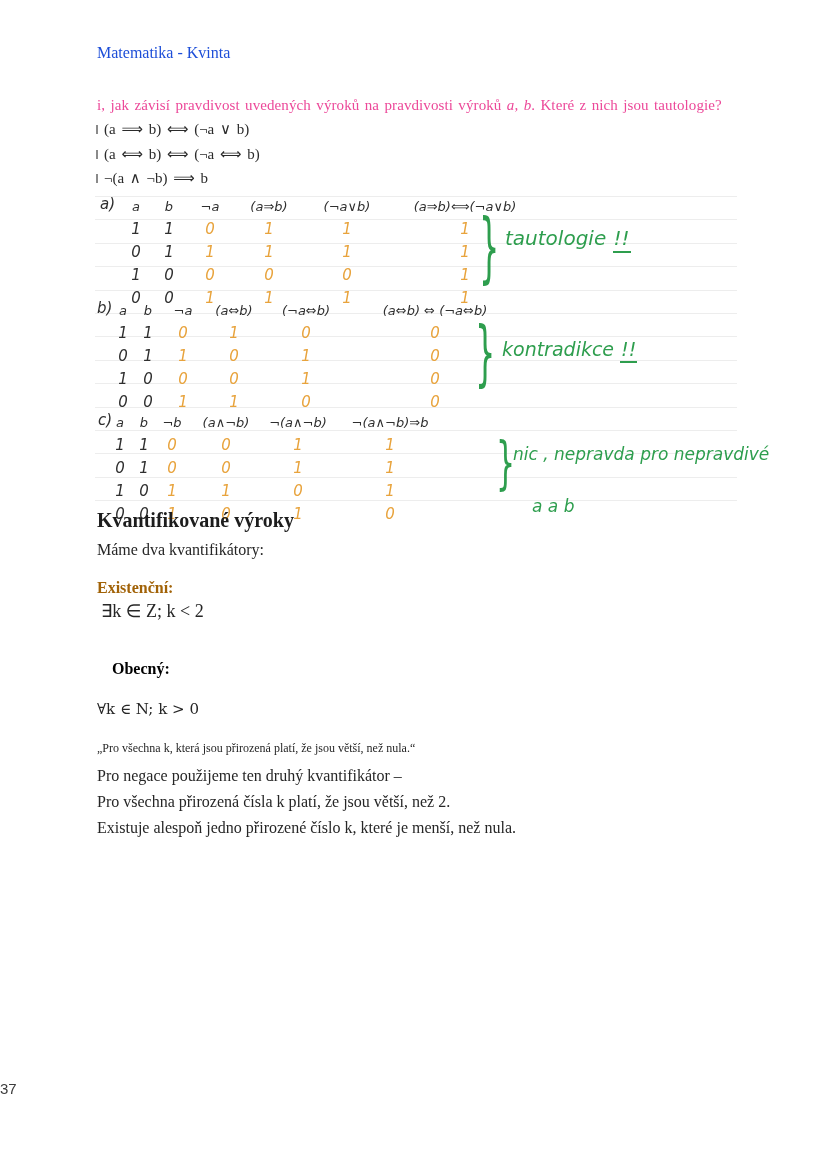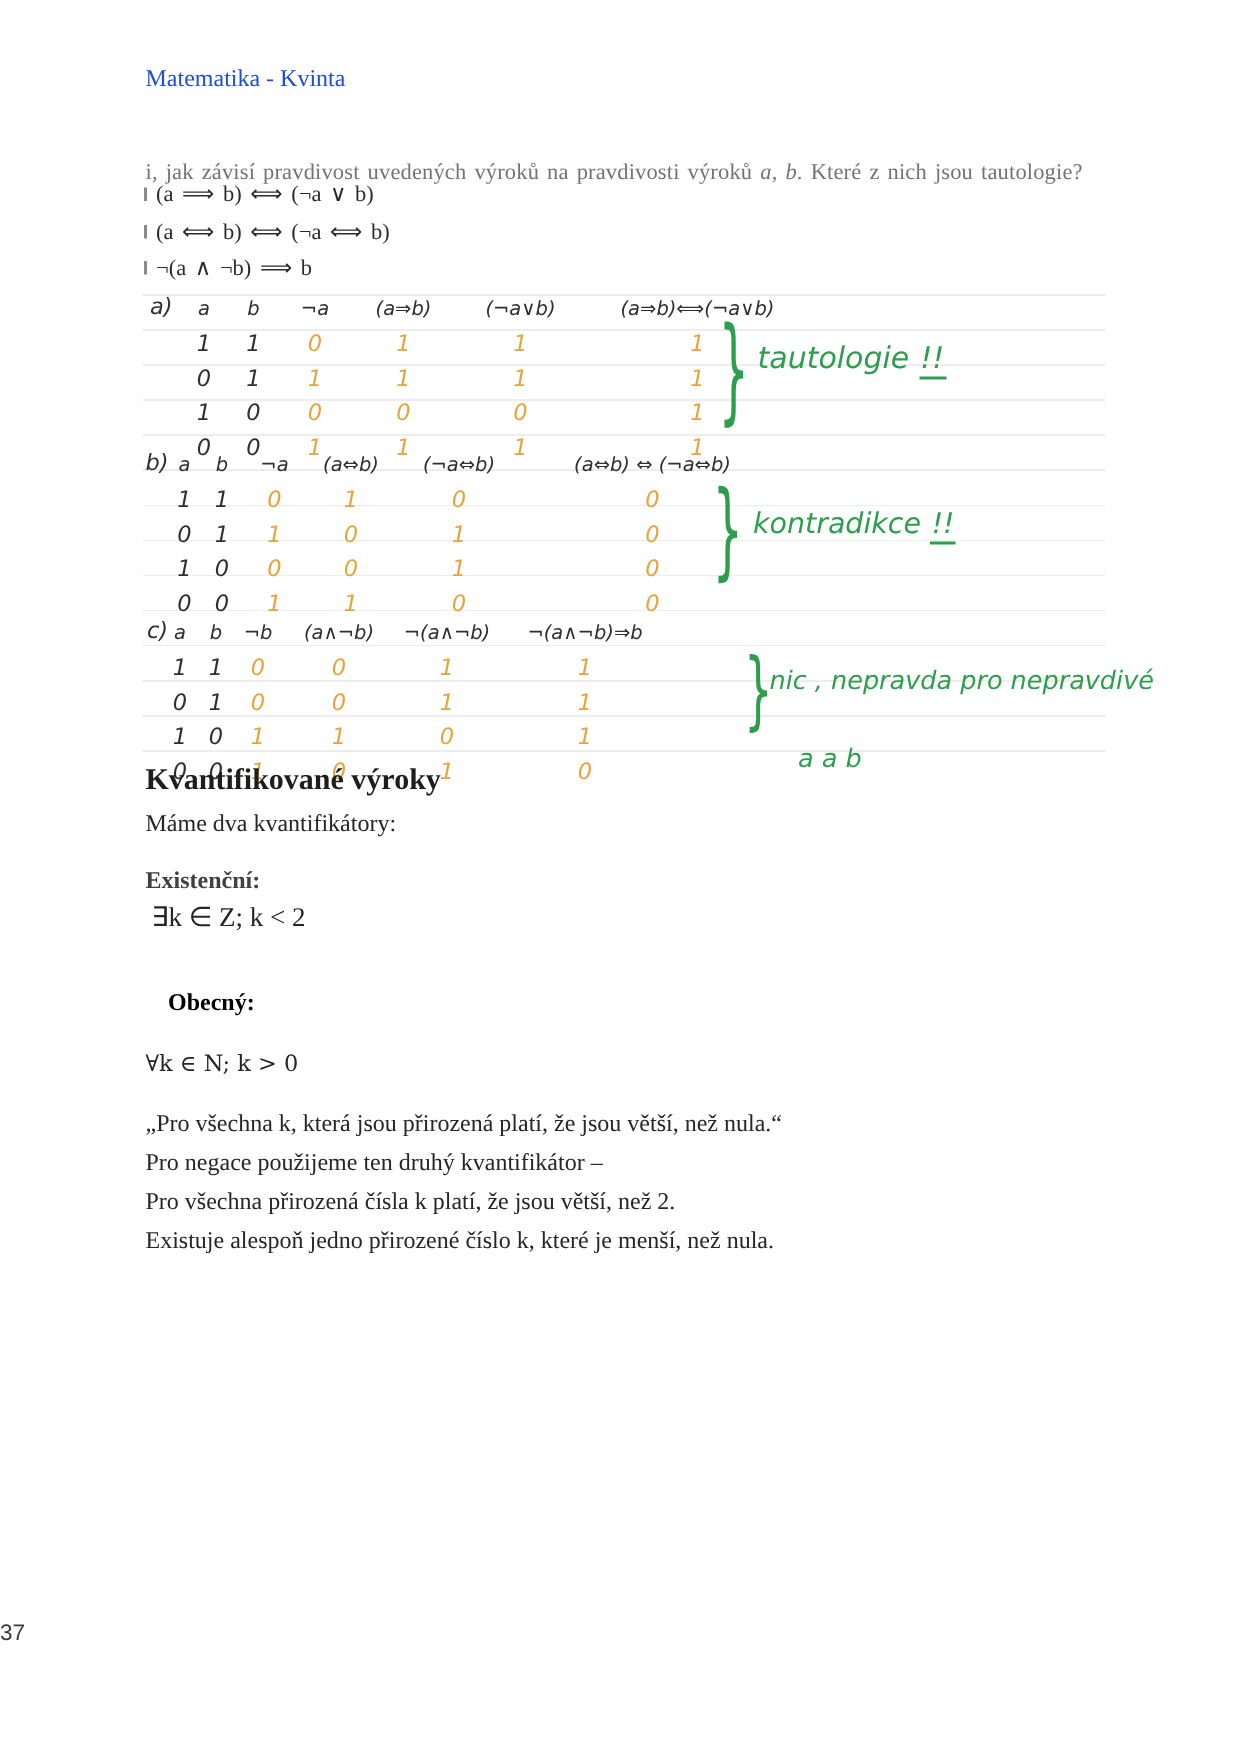--- a/index.html
+++ b/index.html
@@ -2,21 +2,21 @@
 <html lang="cs" style="--handwriting-orange: #e8a33c; --handwriting-green: #2e9e4e;"><head>
 <meta charset="utf-8">
 <style>
   html,body{margin:0;padding:0;background:#fff;}
   .page{position:relative;width:828px;height:1171px;background:#ffffff;overflow:hidden;
         font-family:"Liberation Serif", serif;color:#262626;}
   .abs{position:absolute;}
 
   
   .doc-header{left:97px;top:44px;font-size:16px;color:#1d4ed8;}
-  .question{left:97px;top:107px;font-size:15px;color:#737373;letter-spacing:.1px;word-spacing:1.5px;white-space:nowrap;}
+  .question{left:97px;top:97px;font-size:15px;color:#ec4899;letter-spacing:.1px;word-spacing:1.5px;white-space:nowrap;}
   .question .var{font-style:italic;}
   .formula-line{font-size:15px;color:#2b2b2b;word-spacing:2px;white-space:nowrap;}
   .f1{left:104px;top:120px;} .f2{left:104px;top:145px;} .f3{left:104px;top:169px;}
   .bullet{position:absolute;left:-8px;top:5px;width:2px;height:9px;background:#8a8a8a;}
 
   
   .ruled{left:95px;top:196px;width:642px;height:314px;
          background:repeating-linear-gradient(to bottom,#ededed 0 1px,transparent 1px 23.4px);}
 
   
@@ -38,26 +38,26 @@
   .anno{color:var(--handwriting-green,#2e9e4e);white-space:nowrap;}
   .anno .marks{border-bottom:2px solid currentColor;padding:0 1px 1px 1px;}
   .anno-a{left:505px;top:226px;font-size:20px;}
   .anno-b{left:502px;top:338px;font-size:19px;}
   .anno-c1{left:513px;top:444px;font-size:17px;}
   .anno-c2{left:532px;top:468px;font-size:17px;margin-top:28px;}
 
   
   .sec-title{left:97px;top:509px;font-size:20px;font-weight:bold;color:#1d1d1d;}
   .sec-sub{left:97px;top:541px;font-size:16px;text-align:center;}
-  .ex-label{left:97px;top:579px;font-size:16px;font-weight:bold;color:#404040;}
+  .ex-label{left:97px;top:579px;font-size:16px;font-weight:bold;color:#a16207;}
   .ex-formula{left:101px;top:600px;font-size:18px;font-family:Liberation Serif, serif;}
   .ex-quote{left:97px;top:621px;font-size:16px;}
   .ob-label{left:112px;top:660px;font-size:16px;font-weight:bold;color:#000000;}
   .ob-formula{left:97px;top:700px;font-size:15px;font-family:"DejaVu Serif",serif;}
-  .ob-quote{left:97px;top:741px;font-size:16px;}
+  .ob-quote{left:97px;top:741px;font-size:12px;}
   .neg{left:97px;top:763px;font-size:16px;line-height:26px;}
   .page-number{left:0;top:1080px;width:100%;text-align:left;
                font-family:"Liberation Sans",sans-serif;font-size:15px;color:#3c3c3c;}
 </style>
 </head>
 <body>
 
 <div class="page">
 
   <div class="abs doc-header">Matematika - Kvinta</div>

